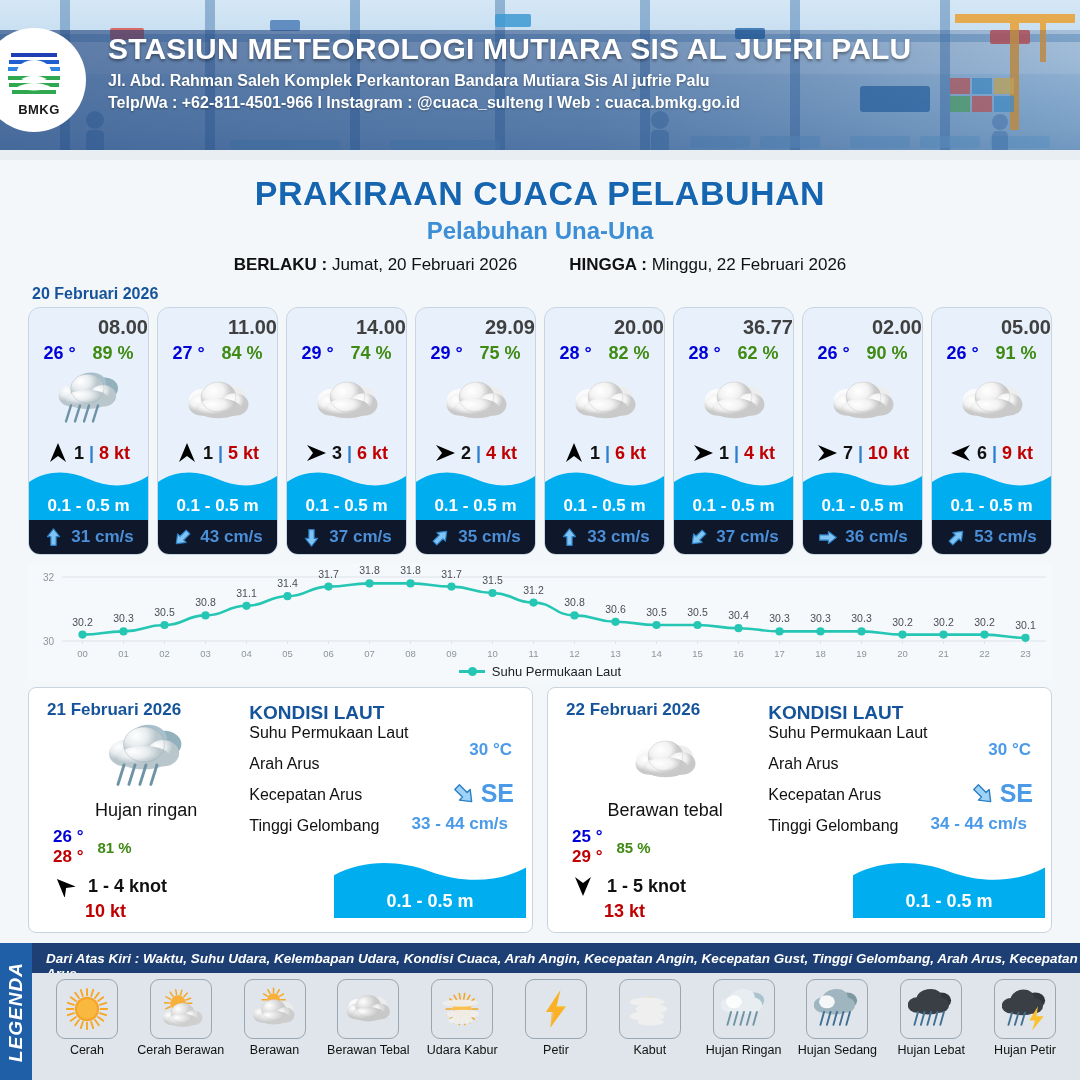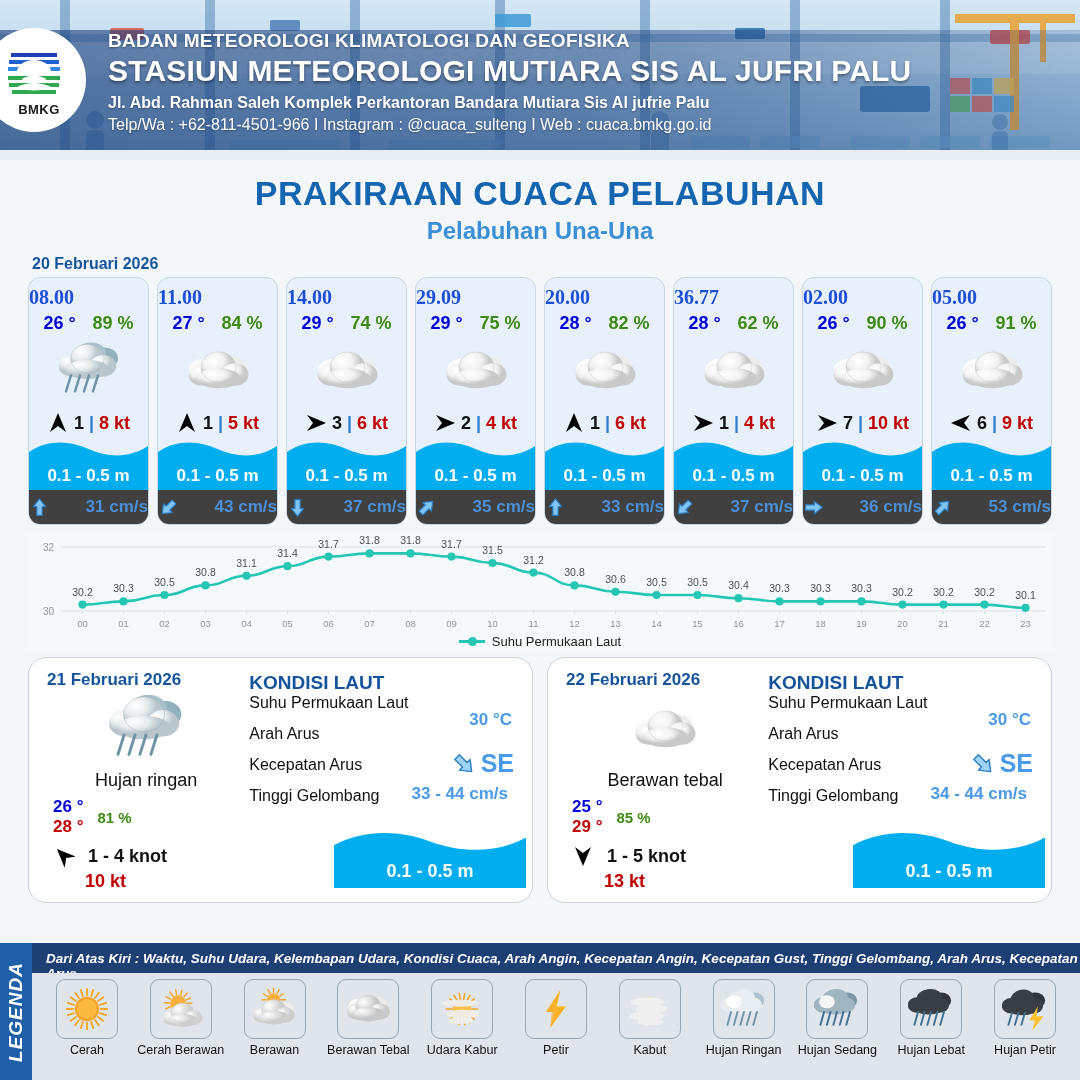--- a/index.html
+++ b/index.html
@@ -44,21 +44,21 @@
   .hdr-line2 {
     font-size: 30px; font-weight: bold; color: #fff;
     letter-spacing: .2px; margin-top: 2px;
     text-shadow: 0 2px 3px rgba(0,0,0,.4);
   }
   .hdr-line3 {
     font-size: 16px; font-weight: bold; color: #fff; margin-top: 6px;
     text-shadow: 0 1px 2px rgba(0,0,0,.35);
   }
   .hdr-line4 {
-    font-size: 16px; font-weight: normal; color: #fff; margin-top: 4px;
+    font-size: 16px; font-weight: bold; color: #fff; margin-top: 4px;
     text-shadow: 0 1px 2px rgba(0,0,0,.35);
   }
 
   
   .titlebar { text-align: center; padding-top: 14px; }
   .title-main {
     font-size: 34px; font-weight: bold; color: #1565b0;
     letter-spacing: .5px;
     text-shadow: 1px 1px 0 rgba(255,255,255,.9);
   }
@@ -86,22 +86,22 @@
     flex: 1 1 0;
     background: #e8f1fb;
     border: 1px solid #c8d6e4;
     border-radius: 12px;
     overflow: hidden;
     position: relative;
     height: 248px;
     display: flex; flex-direction: column;
   }
   .c-time {
-    text-align: left; font-size: 20px; font-weight: bold;
-    color: #1d4ed8; margin-top: 8px; font-family: Liberation Serif, serif;
+    text-align: right; font-size: 20px; font-weight: bold;
+    color: #404040; margin-top: 8px;
   }
   .c-tr {
     display: flex; justify-content: space-around; align-items: baseline;
     margin-top: 4px; padding: 0 6px;
   }
   .c-temp { font-size: 18px; font-weight: bold; color: #0000d8; }
   .c-hum  { font-size: 18px; font-weight: bold; color: #3f8a13; }
   .c-icon { height: 74px; display:flex; align-items:center; justify-content:center; }
   .c-wind {
     display: flex; align-items: center; justify-content: center;
@@ -111,22 +111,22 @@
   .c-wsep { font-size: 18px; color: #2f7fd0; font-weight: bold; }
   .c-wkt  { font-size: 18px; font-weight: bold; color: #c00000; }
   .wave-wrap { position: relative; margin-top: auto; }
   .wave-svg { display: block; width: 100%; height: 26px; }
   .wave-band {
     background: #00aeef; text-align: center;
     font-size: 17px; font-weight: bold; color: #fff;
     padding: 2px 0 4px;
   }
   .c-cur {
-    display: flex; align-items: center; justify-content: space-between;
-    gap: 7px; height: 34px; background: #404040;
+    display: flex; align-items: center; justify-content: center;
+    gap: 7px; height: 34px; background: #0f172a;
   }
   .c-curtxt { font-size: 17px; font-weight: bold; color: #4a8fd8; }
 
   
   .chart-box {
     margin: 8px 28px 0; height: 118px; position: relative;
     background: #f6f9fc;
   }
   .chart-svg { display:block; width: 1024px; height: 100px; }
   .chart-legend {
@@ -141,21 +141,21 @@
   .legend-txt { font-size: 13px; color: #222; }
 
   
   .daily-row {
     display: flex; gap: 14px; padding: 6px 28px 0;
   }
   .daily {
     flex: 1 1 0; height: 246px;
     background: #fff;
     border: 1px solid #c9d4de;
-    border-radius: 18px;
+    border-radius: 8px;
     position: relative;
     display: flex;
   }
   .d-left { width: 43%; padding: 12px 0 0 18px; position: relative; }
   .d-date { font-size: 17px; font-weight: bold; color: #15549b; }
   .d-icon { height: 76px; display:flex; align-items:center; justify-content:center; margin-top:2px;}
   .d-cond { text-align:center; font-size: 18px; color: #111; margin-top: 2px;}
   .d-temps { display: flex; align-items: center; gap: 14px; margin-top: 6px; padding-left: 6px;}
   .d-tcol { display: flex; flex-direction: column; }
   .d-tmin { font-size: 17px; font-weight: bold; color: #0000d8; }
@@ -300,30 +300,39 @@
         <path d="M9 47 h44 v4 H9z" fill="#2fa84f"></path>
         <ellipse cx="31" cy="42" rx="14" ry="9" fill="#ffffff" opacity=".0"></ellipse>
         <path d="M18 36 q13 -7 26 0 q-13 6 -26 0z" fill="#ffffff"></path>
         <path d="M14 44 q17 -8 34 0 q-17 7 -34 0z" fill="#ffffff"></path>
       </g>
     </svg>
     <div class="logo-text">BMKG</div>
   </div>
 
   <div class="hdr-text">
-    <div class="hdr-line1">BADAN METEOROLOGI KLIMATOLOGI DAN GEOFISIKA</div>
     <div class="hdr-line2">STASIUN METEOROLOGI MUTIARA SIS AL JUFRI PALU</div>
     <div class="hdr-line3">Jl. Abd. Rahman Saleh Komplek Perkantoran Bandara Mutiara Sis Al jufrie Palu</div>
     <div class="hdr-line4">Telp/Wa : +62-811-4501-966  I  Instagram : @cuaca_sulteng  I  Web : cuaca.bmkg.go.id</div>
   </div>
 </div>
 
 <div class="titlebar">
   <div class="title-main">PRAKIRAAN CUACA PELABUHAN</div>
   <div class="title-sub">Pelabuhan Una-Una</div>
+  <div class="valid-row">
+    <div>
+      <b>BERLAKU :</b>
+      <span>Jumat, 20 Februari 2026</span>
+    </div>
+    <div>
+      <b>HINGGA :</b>
+      <span>Minggu, 22 Februari 2026</span>
+    </div>
+  </div>
 </div>
 
 <div class="date-label">20 Februari 2026</div>
 
 <div class="cards" id="cards">
     <div class="card">
       <div class="c-time">08.00</div>
       <div class="c-tr">
         <span class="c-temp">26 °</span>
         <span class="c-hum">89 %</span>

